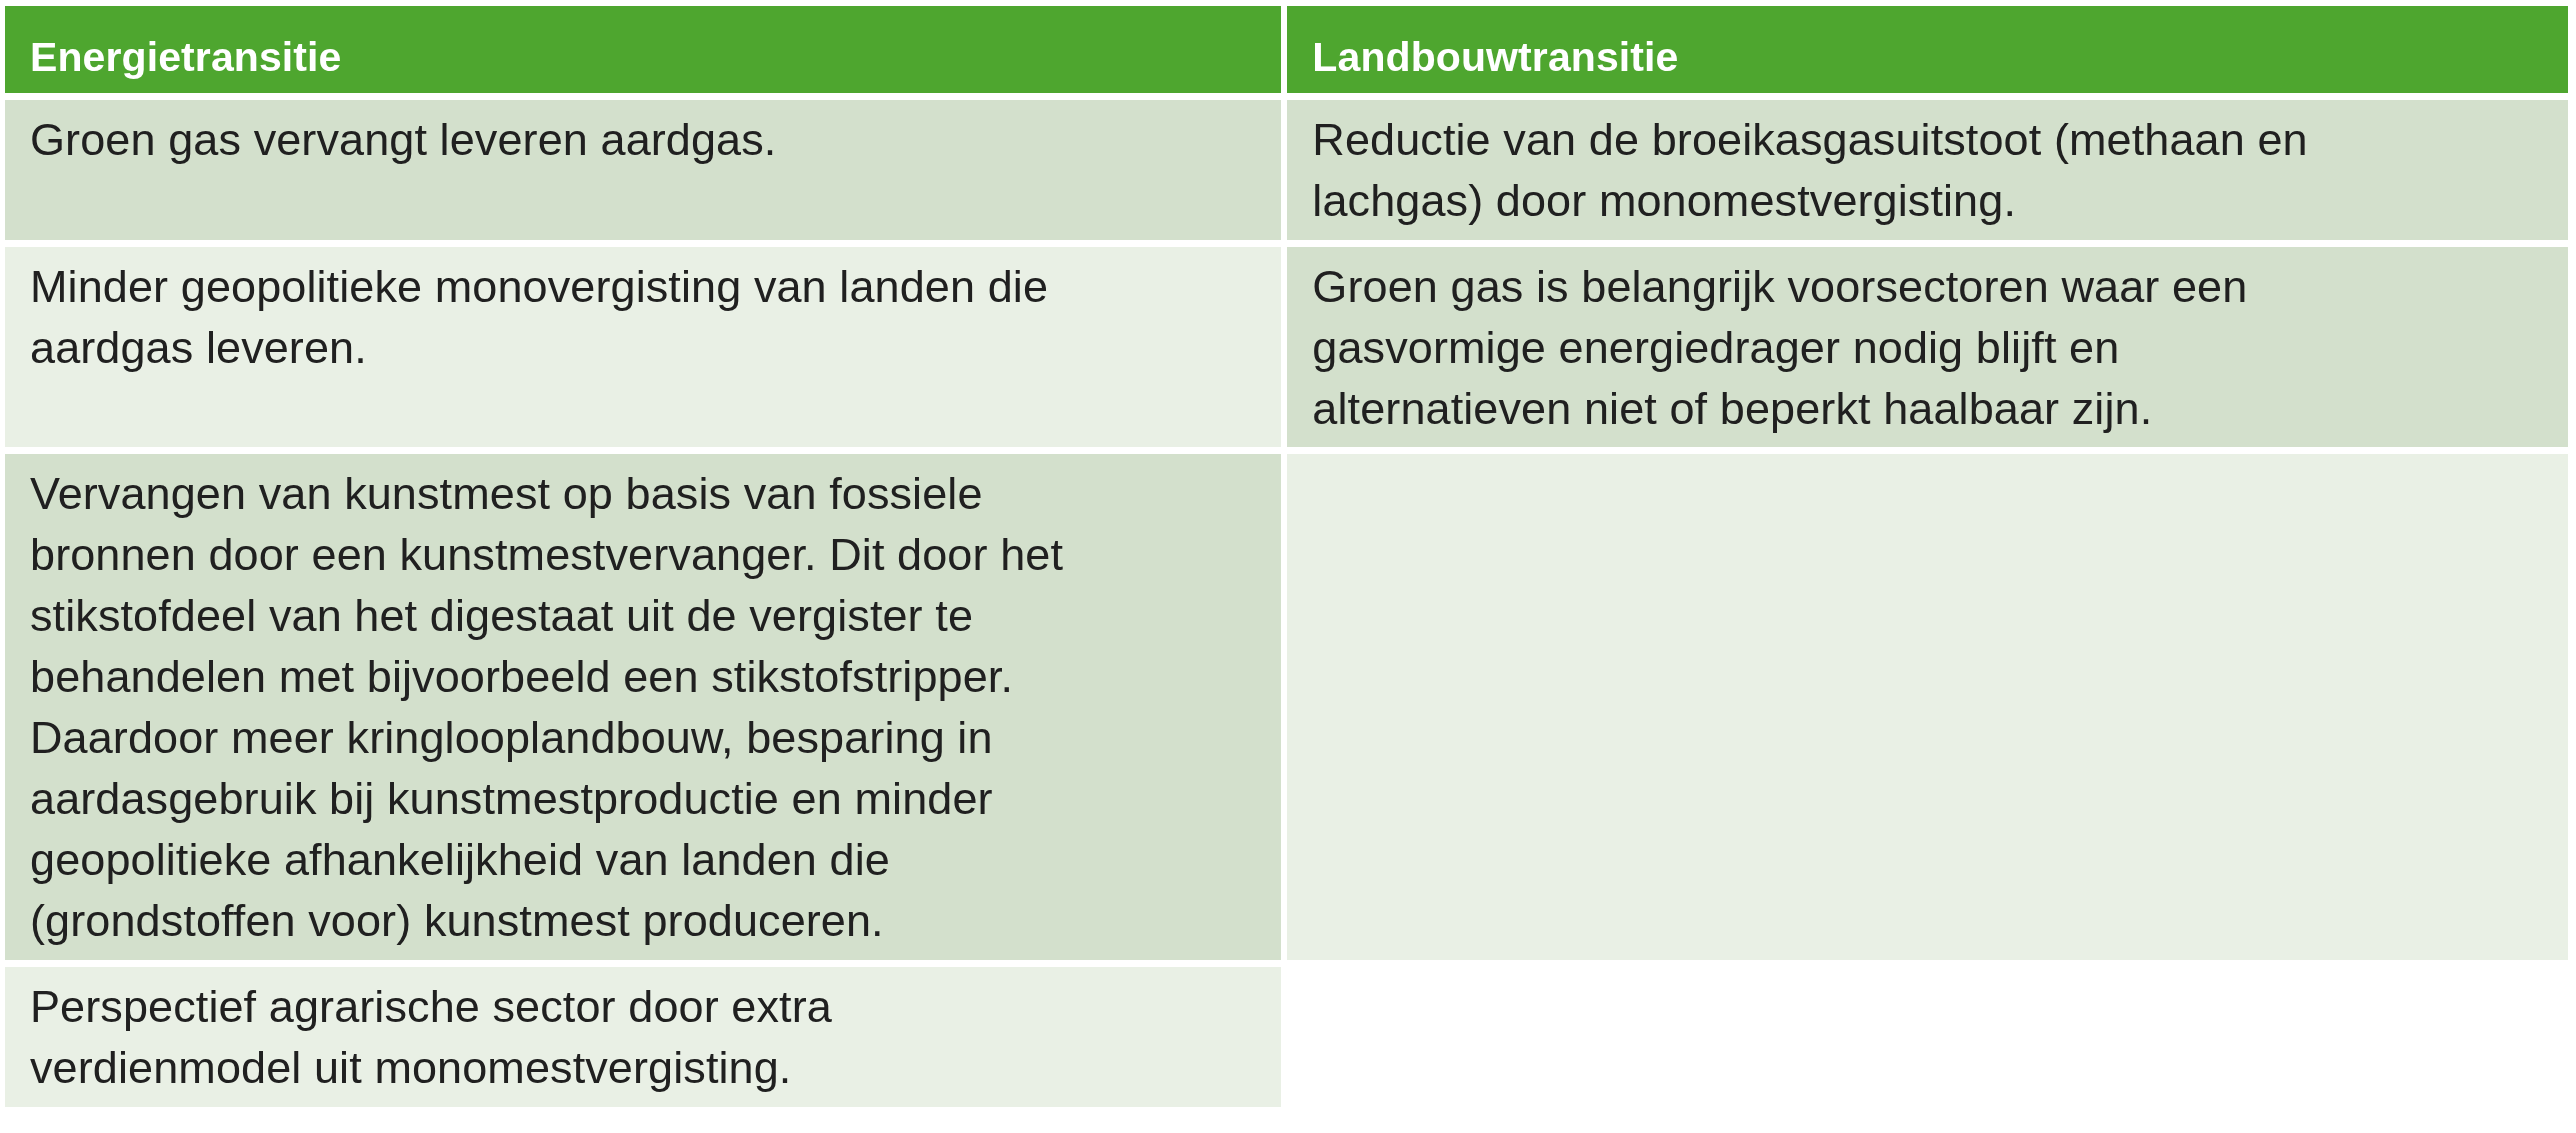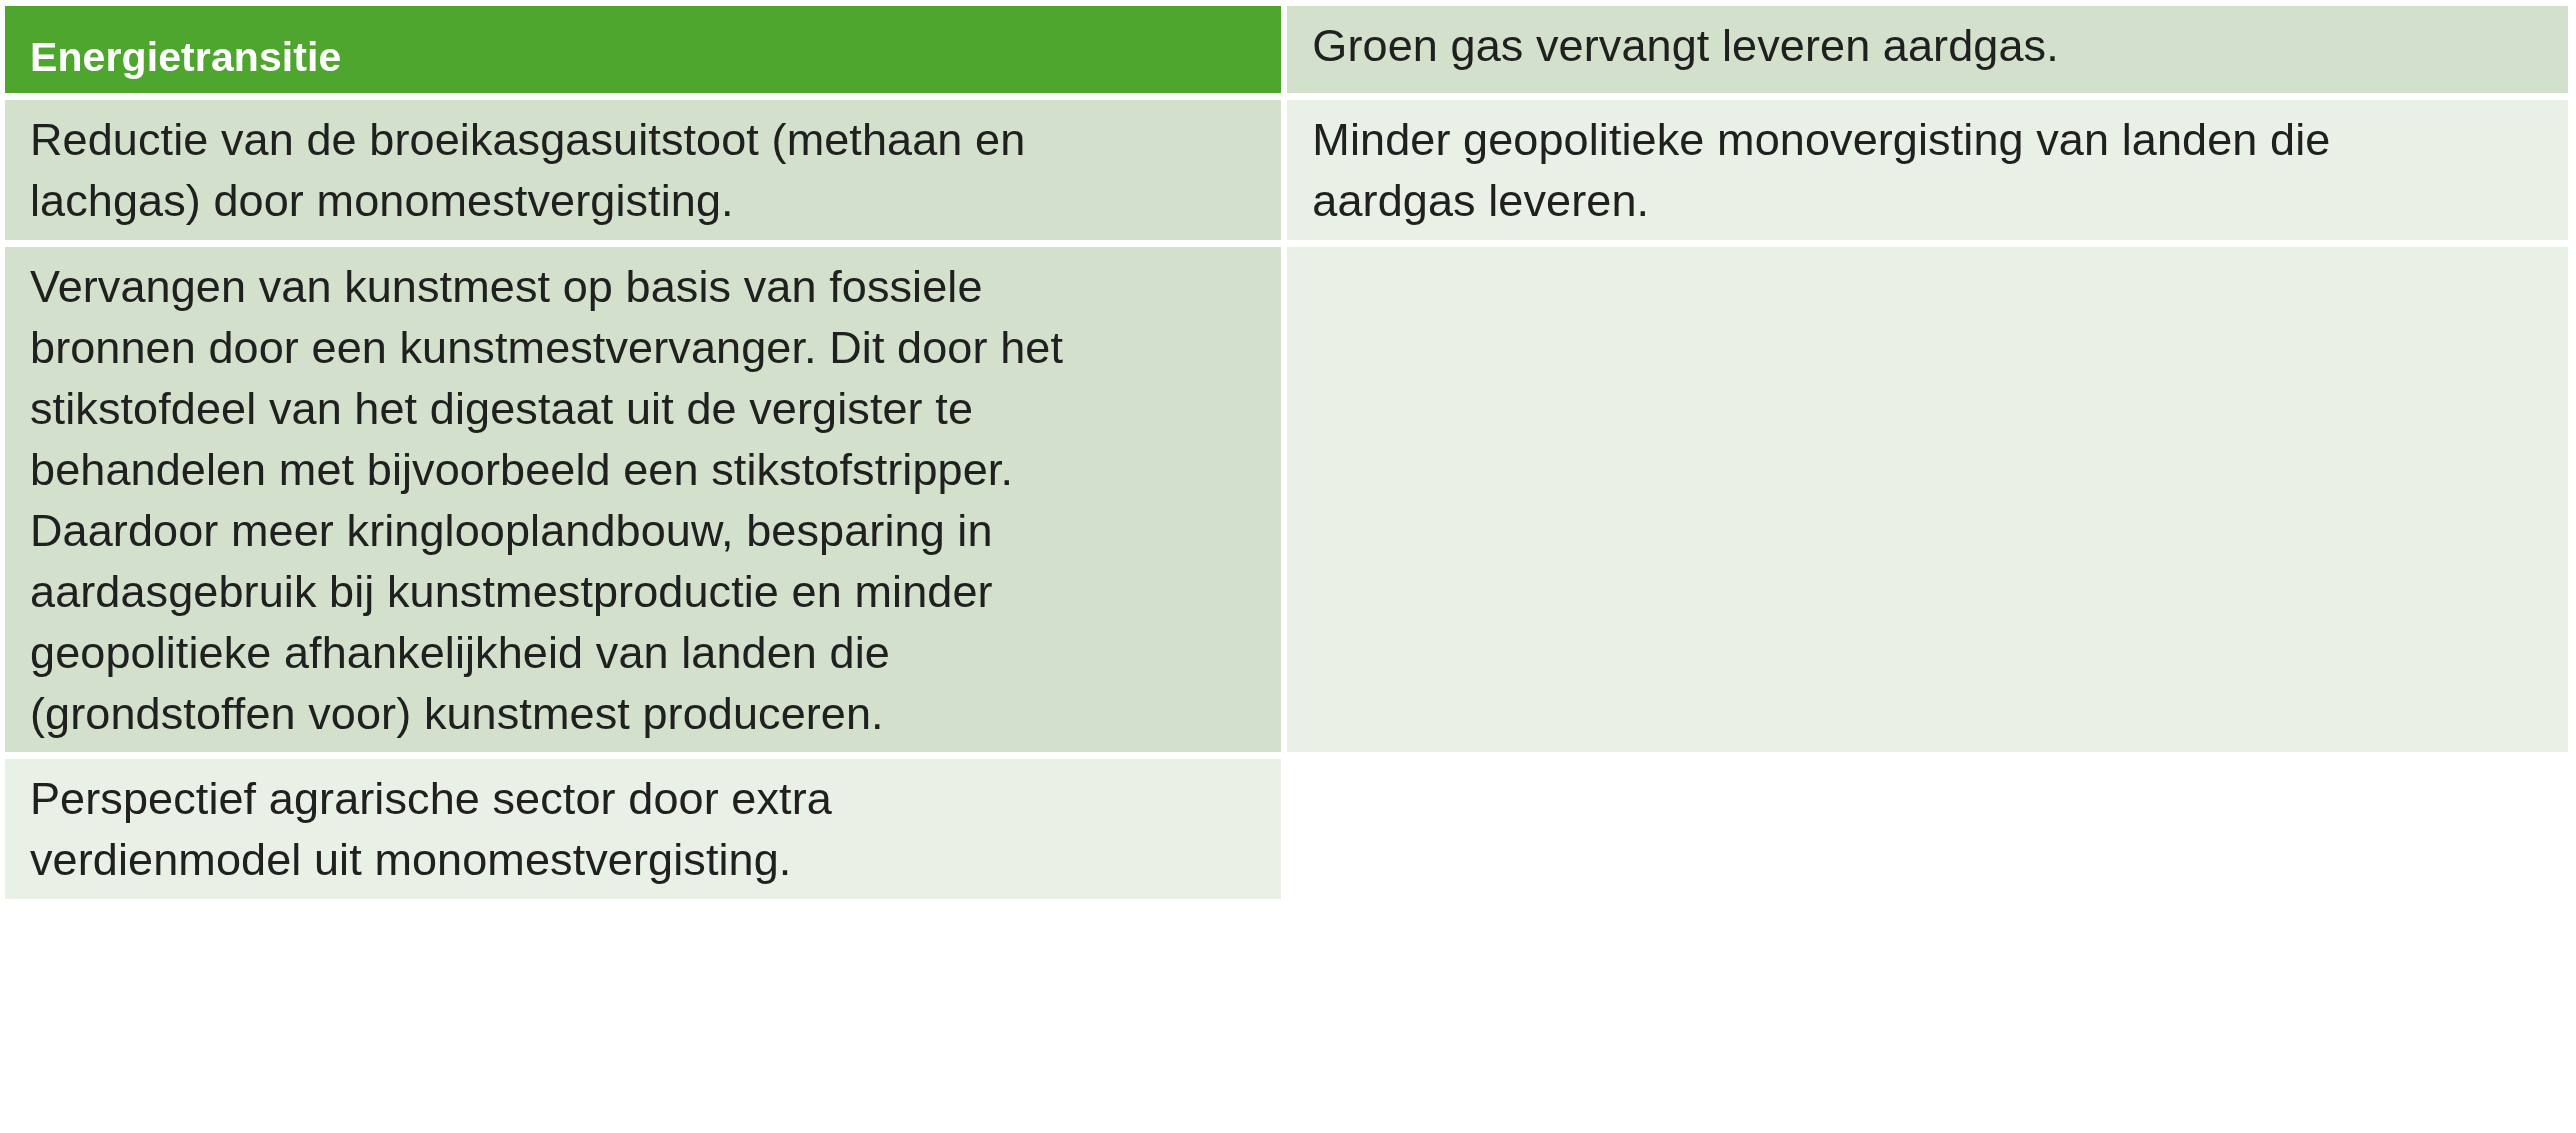--- a/index.html
+++ b/index.html
@@ -48,30 +48,34 @@
   .cell.light { background: var(--row-light-bg, #E9F0E5); }
 </style>
 </head>
 <body>
 
 <div class="canvas">
   <div class="table">
 
     <div class="cell header">Energietransitie</div>
 
+    <div class="cell header">Landbouwtransitie</div>
 
     <div class="cell dark">Groen gas vervangt leveren aardgas.</div>
 
     <div class="cell dark">Reductie van de broeikasgasuitstoot (methaan en
 lachgas) door monomestvergisting.</div>
 
     <div class="cell light">Minder geopolitieke monovergisting van landen die
 aardgas leveren.</div>
 
 
+    <div class="cell dark">Groen gas is belangrijk voorsectoren waar een
+gasvormige energiedrager nodig blijft en
+alternatieven niet of beperkt haalbaar zijn.</div>
 
     <div class="cell dark">Vervangen van kunstmest op basis van fossiele
 bronnen door een kunstmestvervanger. Dit door het
 stikstofdeel van het digestaat uit de vergister te
 behandelen met bijvoorbeeld een stikstofstripper.
 Daardoor meer kringlooplandbouw, besparing in
 aardasgebruik bij kunstmestproductie en minder
 geopolitieke afhankelijkheid van landen die
 (grondstoffen voor) kunstmest produceren.</div>
 

